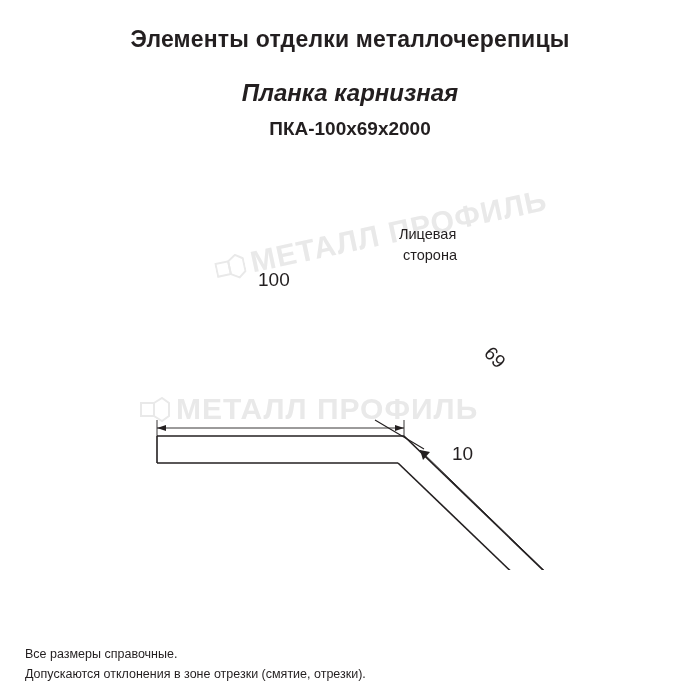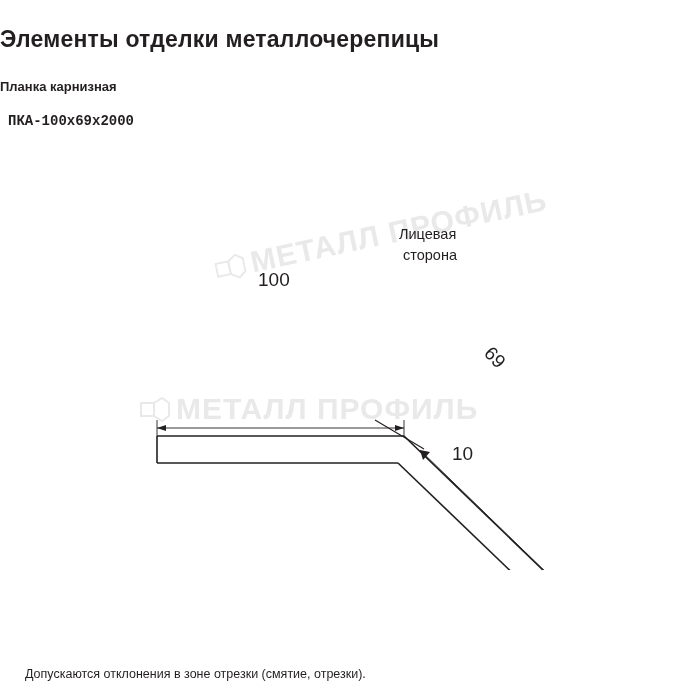--- a/index.html
+++ b/index.html
@@ -14,40 +14,41 @@
     color: #231f20;
     overflow: hidden;
     position: relative;
   }
   .page {
     position: relative;
     width: 700px;
     height: 700px;
   }
   .title-block {
+    text-align: center;
     padding-top: 26px;
   }
   .main-title {
     font-size: 23px;
     font-weight: bold;
     letter-spacing: 0.2px;
     margin: 0;
   }
   .sub-title {
-    font-size: 13px;
+    font-size: 24px;
     font-weight: bold;
     margin: 0;
     padding-top: 26px;
+    font-style: italic;
   }
   .code-title {
-    font-size: 14px;
+    font-size: 19px;
     font-weight: bold;
-    margin: 8px;
+    margin: 0;
     padding-top: 11px;
-    font-family: Liberation Mono, monospace;
   }
   .drawing {
     position: absolute;
     left: 0;
     top: 150px;
     width: 700px;
     height: 420px;
   }
   .watermark {
     position: absolute;
@@ -163,16 +164,17 @@
       <line x1="446" y1="455" x2="545" y2="455" stroke="#231f20" stroke-width="0.9"></line>
       <polygon points="522,455 513,452 513,458" fill="#231f20"></polygon>
       <polygon points="545,455 554,452 554,458" fill="#231f20"></polygon>
       <line x1="545" y1="455" x2="560" y2="455" stroke="#231f20" stroke-width="0.9"></line>
     </g>
     <text x="452" y="310" font-size="19">10</text>
 
   </svg>
 
   <div class="footer">
+    <div>Все размеры справочные.</div>
     <div>Допускаются отклонения в зоне отрезки (смятие, отрезки).</div>
   </div>
 
 </div>
 
 </body></html>

